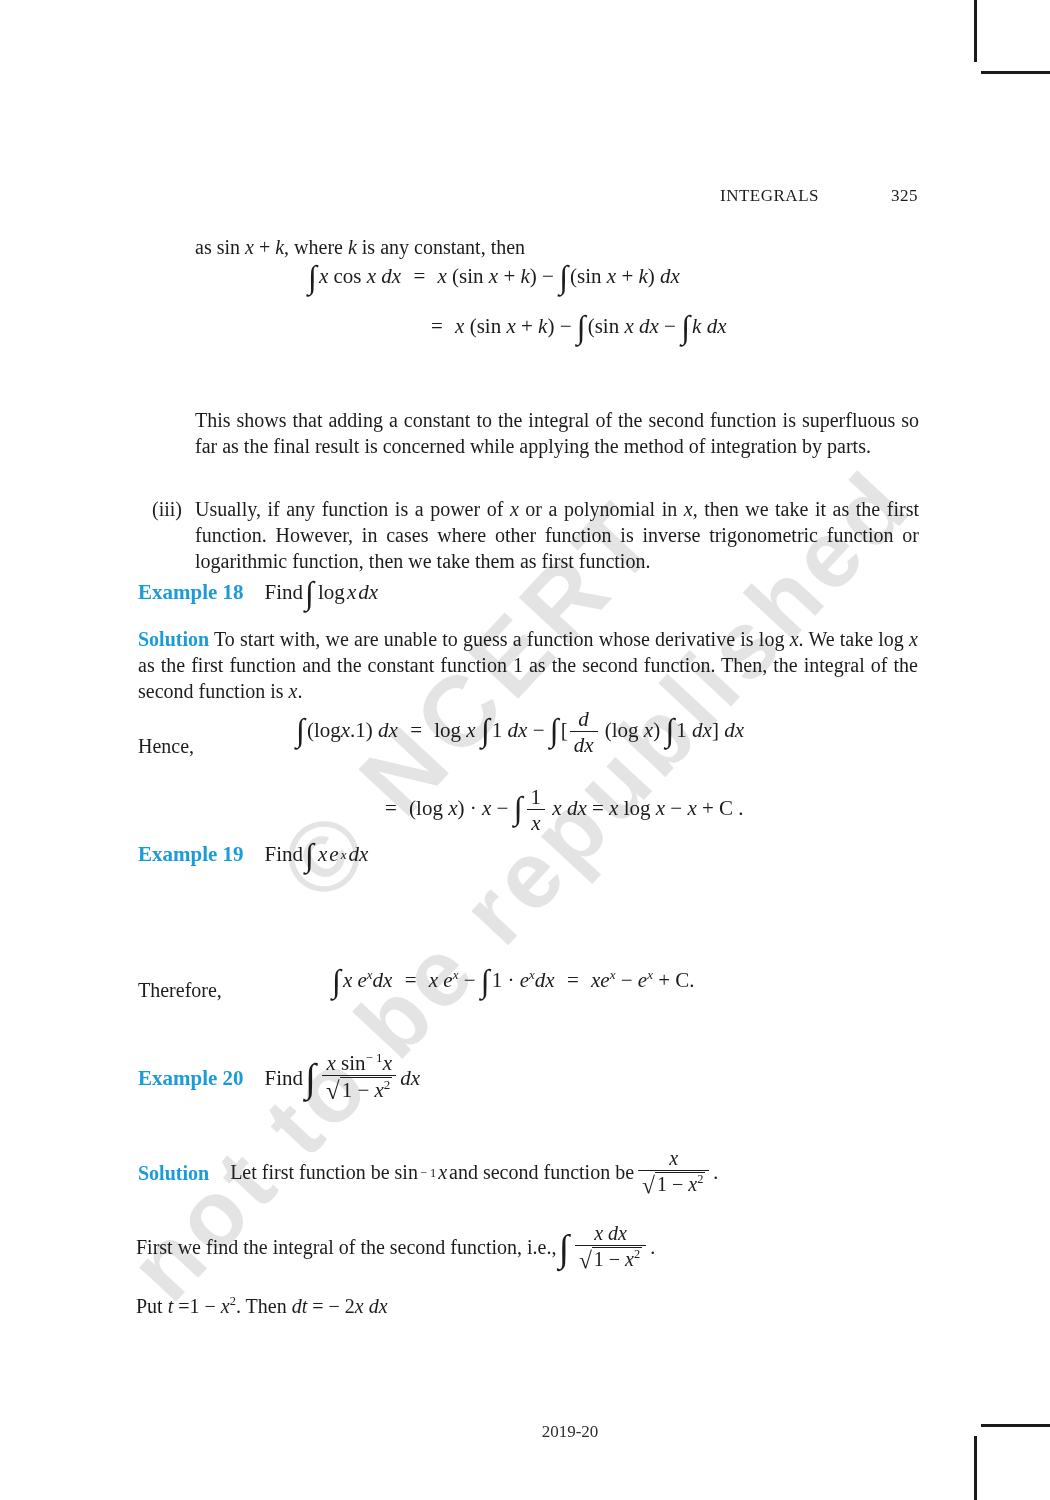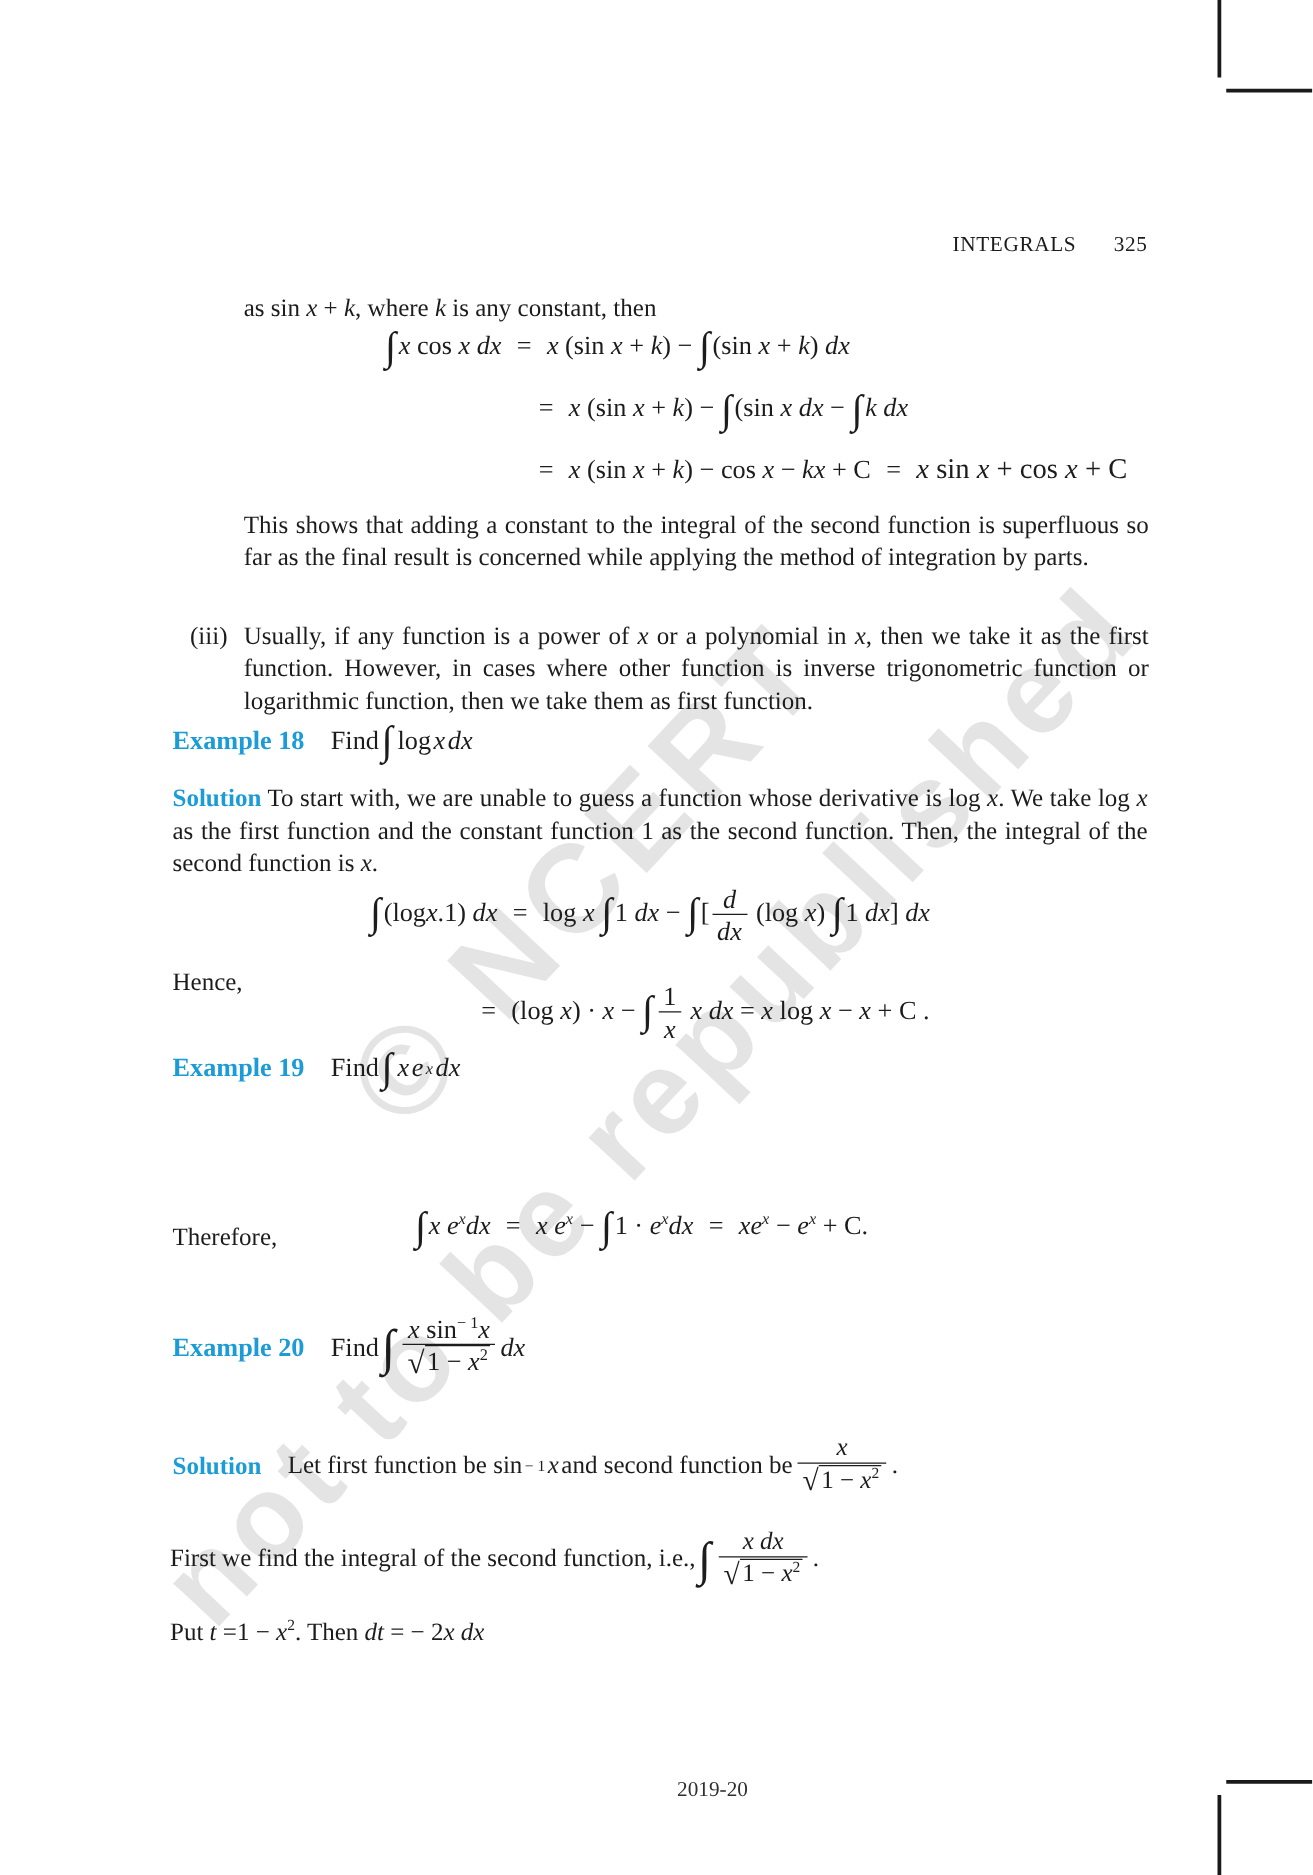--- a/index.html
+++ b/index.html
@@ -47,45 +47,44 @@
 
   <div class="wm wm1">© NCERT</div>
   <div class="wm wm2">not to be republished</div>
 
   <div class="mark" style="left:974px;top:0;width:3px;height:62px;"></div>
   <div class="mark" style="left:981px;top:71px;width:69px;height:3px;"></div>
   <div class="mark" style="left:981px;top:1424px;width:69px;height:3px;"></div>
   <div class="mark" style="left:974px;top:1436px;width:3px;height:64px;"></div>
 
   <div class="content runhead" style="left:0;top:186px;width:918px;text-align:right;">
-    <span style="margin-right:30px;">INTEGRALS</span><span>325</span>
+    <span style="margin-right:72px;">INTEGRALS</span><span>325</span>
   </div>
 
   <div class="content single" style="left:195px;top:234px;">as sin <i>x</i> + <i>k</i>, where <i>k</i> is any constant, then</div>
 
   <div class="content eq" style="left:308px;top:264px;"><span class="int">∫</span><i>x</i> cos <i>x</i> <i>dx</i> <span class="rel">=</span> <i>x</i> (sin <i>x</i> + <i>k</i>) − <span class="int">∫</span>(sin <i>x</i> + <i>k</i>) <i>dx</i></div>
   <div class="content eq" style="left:424px;top:314px;"><span class="rel">=</span> <i>x</i> (sin <i>x</i> + <i>k</i>) − <span class="int">∫</span>(sin <i>x</i> <i>dx</i> − <span class="int">∫</span><i>k</i> <i>dx</i></div>
-  <div class="content eq" style="left:424px;top:362px;"><span class="rel">=</span> <i>x</i> (sin <i>x</i> + <i>k</i>) − cos <i>x</i> − <i>kx</i> + C <span class="rel">=</span> <span class="big"><i>x</i> sin <i>x</i> + cos <i>x</i> + C</span></div>
 
   <div class="content para" style="left:195px;top:407px;width:724px;">This shows that adding a constant to the integral of the second function is superfluous so far as the final result is concerned while applying the method of integration by parts.</div>
 
   <div class="content para" style="left:143px;top:496px;width:48px;text-align:center;">(iii)</div>
   <div class="content para" style="left:195px;top:496px;width:724px;">Usually, if any function is a power of <i>x</i> or a polynomial in <i>x</i>, then we take it as the first function. However, in cases where other function is inverse trigonometric function or logarithmic function, then we take them as first function.</div>
 
   <div class="content ex-row" style="left:138px;top:580px;">
     <span class="ex-label">Example 18</span>
     <span class="eq-inline">Find <span class="int">∫</span>log <i>x</i> <i>dx</i></span>
   </div>
 
   <div class="content para" style="left:138px;top:626px;width:780px;">
     <span class="sol-label" style="font-size:20px;">Solution</span>
     <span>To start with, we are unable to guess a function whose derivative is log <i>x</i>. We take log <i>x</i> as the first function and the constant function 1 as the second function. Then, the integral of the second function is <i>x</i>.</span>
   </div>
 
-  <div class="content single" style="left:138px;top:733px;margin-top:40px;">Hence,</div>
+  <div class="content single" style="left:138px;top:733px;">Hence,</div>
   <div class="content eq" style="left:296px;top:708px;"><span class="int">∫</span>(log<i>x</i>.1) <i>dx</i> <span class="rel">=</span> log <i>x</i> <span class="int">∫</span>1 <i>dx</i> − <span class="int">∫</span>[<span class="frac"><span class="num"><i>d</i></span><span class="den"><i>dx</i></span></span> (log <i>x</i>) <span class="int">∫</span>1 <i>dx</i>] <i>dx</i></div>
   <div class="content eq" style="left:378px;top:786px;"><span class="rel">=</span> (log <i>x</i>) · <i>x</i> − <span class="int">∫</span><span class="frac"><span class="num">1</span><span class="den"><i>x</i></span></span> <i>x</i> <i>dx</i> = <i>x</i> log <i>x</i> − <i>x</i> + C .</div>
 
   <div class="content ex-row" style="left:138px;top:842px;">
     <span class="ex-label">Example 19</span>
     <span class="eq-inline">Find <span class="int">∫</span><i>x</i> <i>e</i><sup><i>x</i></sup><i>dx</i></span>
   </div>
 
 
   <div class="content single" style="left:138px;top:977px;">Therefore,</div>

